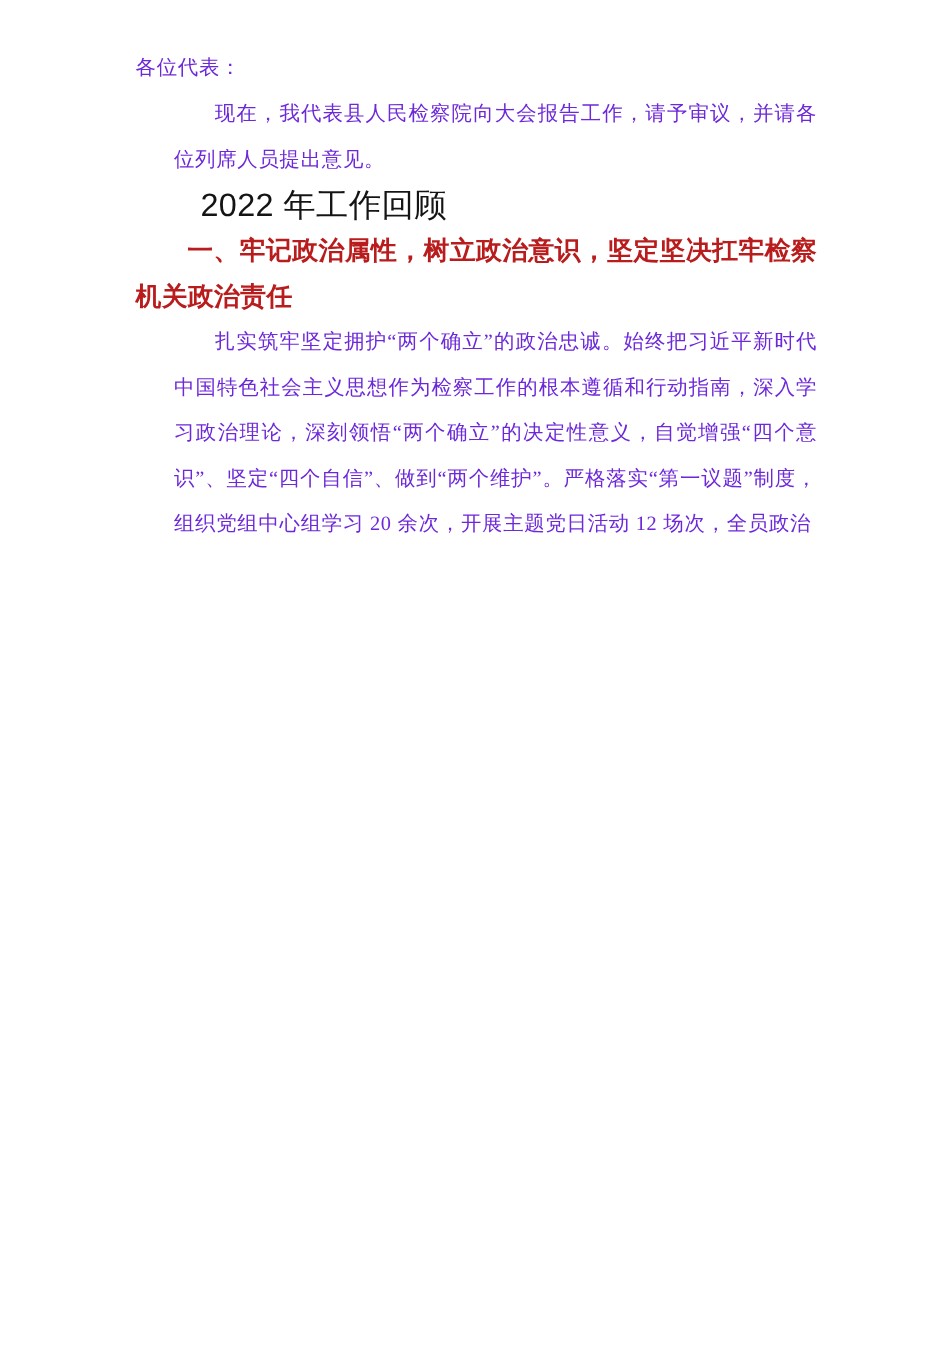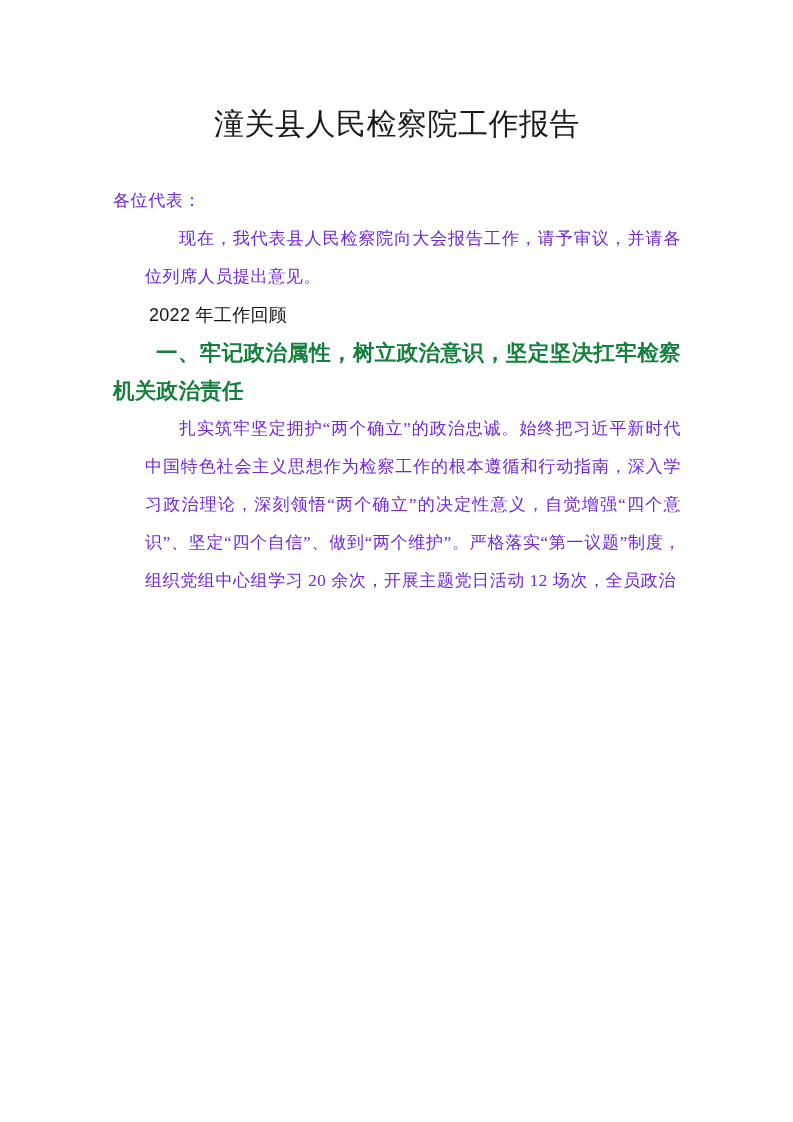--- a/index.html
+++ b/index.html
@@ -55,53 +55,52 @@
     margin-left: 32px;
   }
 
   .para.no-indent {
     text-indent: 0;
   }
 
   
   .subheading {
     font-family: "Liberation Sans", "DejaVu Sans", sans-serif;
-    font-size: 18px;
+    font-size: 27px;
     line-height: 38px;
     font-weight: 400;
     color: #141414;
     margin: 0;
     text-indent: 2em;
     letter-spacing: 0.3px;
   }
 
   
   .section-heading {
     font-family: "Liberation Sans", "DejaVu Sans", sans-serif;
     font-size: 21.5px;
     line-height: 38px;
     font-weight: 700;
-    color: #15803d;
+    color: #b91c1c;
     margin: 0;
     text-indent: 2em;
     text-align: justify;
     text-justify: inter-ideograph;
     letter-spacing: 0.3px;
     word-break: break-all;
   }
 
   .spacer-title-to-body { height: 38px; }
 </style>
 </head>
 <body>
 
 <div class="page">
   <div class="content">
 
-    <h1 class="doc-title">潼关县人民检察院工作报告</h1>
 
     <div class="spacer-title-to-body"></div>
 
     <p class="para no-indent">各位代表：</p>
 
     <p class="para indent">现在，我代表县人民检察院向大会报告工作，请予审议，并请各位列席人员提出意见。</p>
 
     <p class="subheading">2022 年工作回顾</p>
 
 

